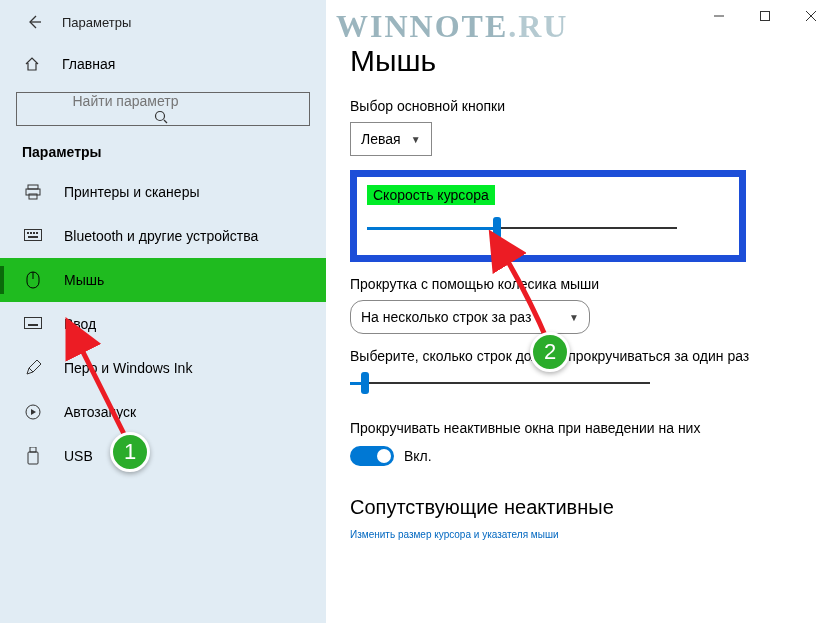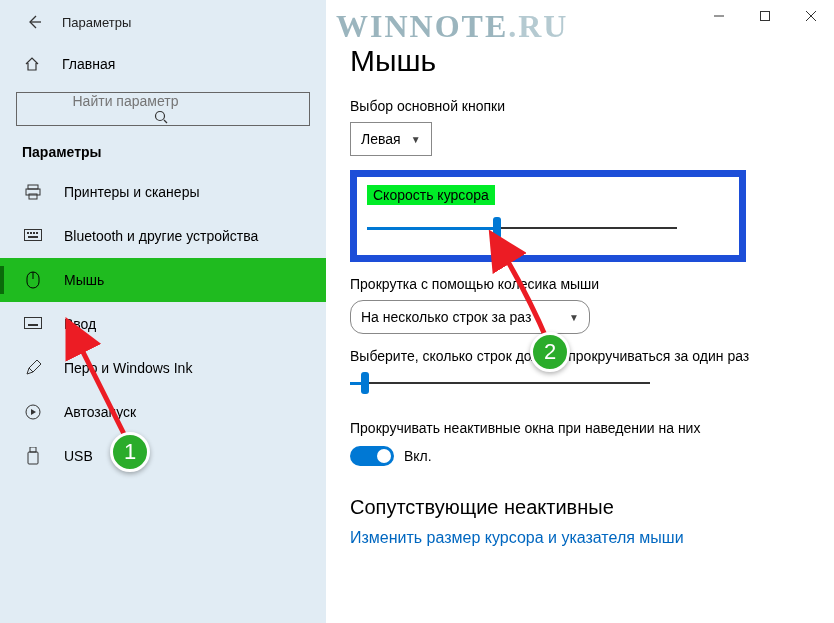--- a/index.html
+++ b/index.html
@@ -31,21 +31,21 @@
   .highlight-box { border: 7px solid #1d4ed8; padding: 8px 10px 18px 10px; margin-top: 14px; width: 396px; }
   .hl-label { display: inline-block; background: #00ec27; padding: 2px 6px; font-size: 14px; margin-bottom: 12px; }
   .slider { position: relative; height: 20px; width: 310px; }
   .slider .track { position: absolute; top: 50%; left: 0; right: 0; height: 2px; background: #333; }
   .slider .fill { position: absolute; top: 50%; left: 0; height: 3px; background: #0078d4; }
   .slider .thumb { position: absolute; top: 0; width: 8px; height: 22px; background: #0078d4; border-radius: 3px; margin-left: -4px; }
   .toggle { display: flex; align-items: center; margin-top: 10px; }
   .toggle .sw { width: 44px; height: 20px; background: #0078d4; border-radius: 10px; position: relative; margin-right: 10px; cursor: pointer; }
   .toggle .sw::after { content: ""; position: absolute; right: 3px; top: 3px; width: 14px; height: 14px; background: #fff; border-radius: 50%; }
   .related-h { font-size: 20px; margin-top: 30px; }
-  .link { color: #0067c0; font-size: 16px; margin-top: 10px; cursor: pointer; }
+  .link { color: #0067c0; font-size: 10px; margin-top: 10px; cursor: pointer; }
   .watermark { position: absolute; top: 8px; left: 336px; font-size: 32px; font-weight: 600; letter-spacing: 2px; color: #4a7a8a; opacity: 0.55; pointer-events: none; font-family: Georgia, serif; }
   .watermark .ru { color: #7aa0ad; }
   .badge { position: absolute; width: 40px; height: 40px; border-radius: 50%; background: #2bac2b; border: 3px solid #fff; box-shadow: 0 2px 5px rgba(0,0,0,0.3); color: #fff; font-size: 22px; display: flex; align-items: center; justify-content: center; font-weight: 500; }
   .arrow-svg { position: absolute; pointer-events: none; }
 </style>
 </head>
 <body>
 
 <div class="window">
 

